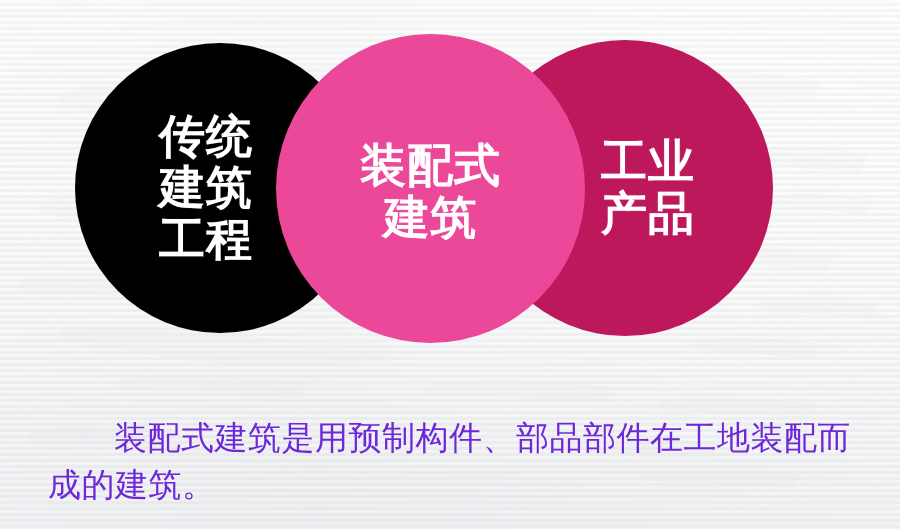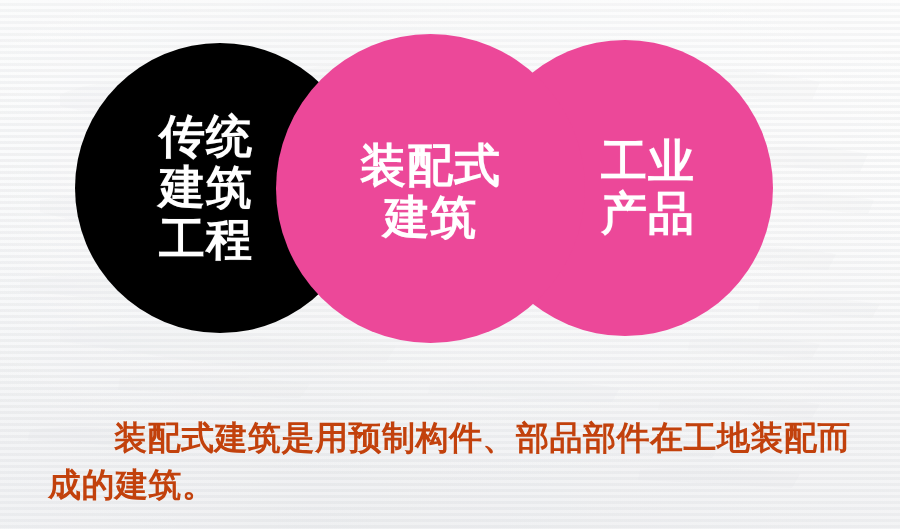--- a/index.html
+++ b/index.html
@@ -71,21 +71,21 @@
     z-index: 2;
   }
   #circle-green .circle-label {
     font-size: 46px;
     margin-left: -28px;
   }
 
   #circle-red {
     left: 477px; top: 40px;
     width: 296px; height: 296px;
-    background: #ec4899;
+    background: #be185d;
     z-index: 3;
   }
   #circle-red .circle-label {
     font-size: 46px;
     margin-left: 46px;
   }
 
   #circle-orange {
     left: 276px; top: 34px;
     width: 309px; height: 309px;
@@ -96,23 +96,23 @@
     font-size: 46px;
     margin-top: 6px;
   }
 
   #caption {
     position: absolute;
     left: 48px;
     top: 415px;
     width: 810px;
     z-index: 6;
-    color: #c2410c;
+    color: #6d28d9;
     font-size: 33px;
-    font-weight: 700;
+    font-weight: 400;
     line-height: 1.42;
     text-indent: 66px;
     letter-spacing: 0.5px;
   }
 </style>
 </head>
 <body>
 
 <div id="stage">
 

